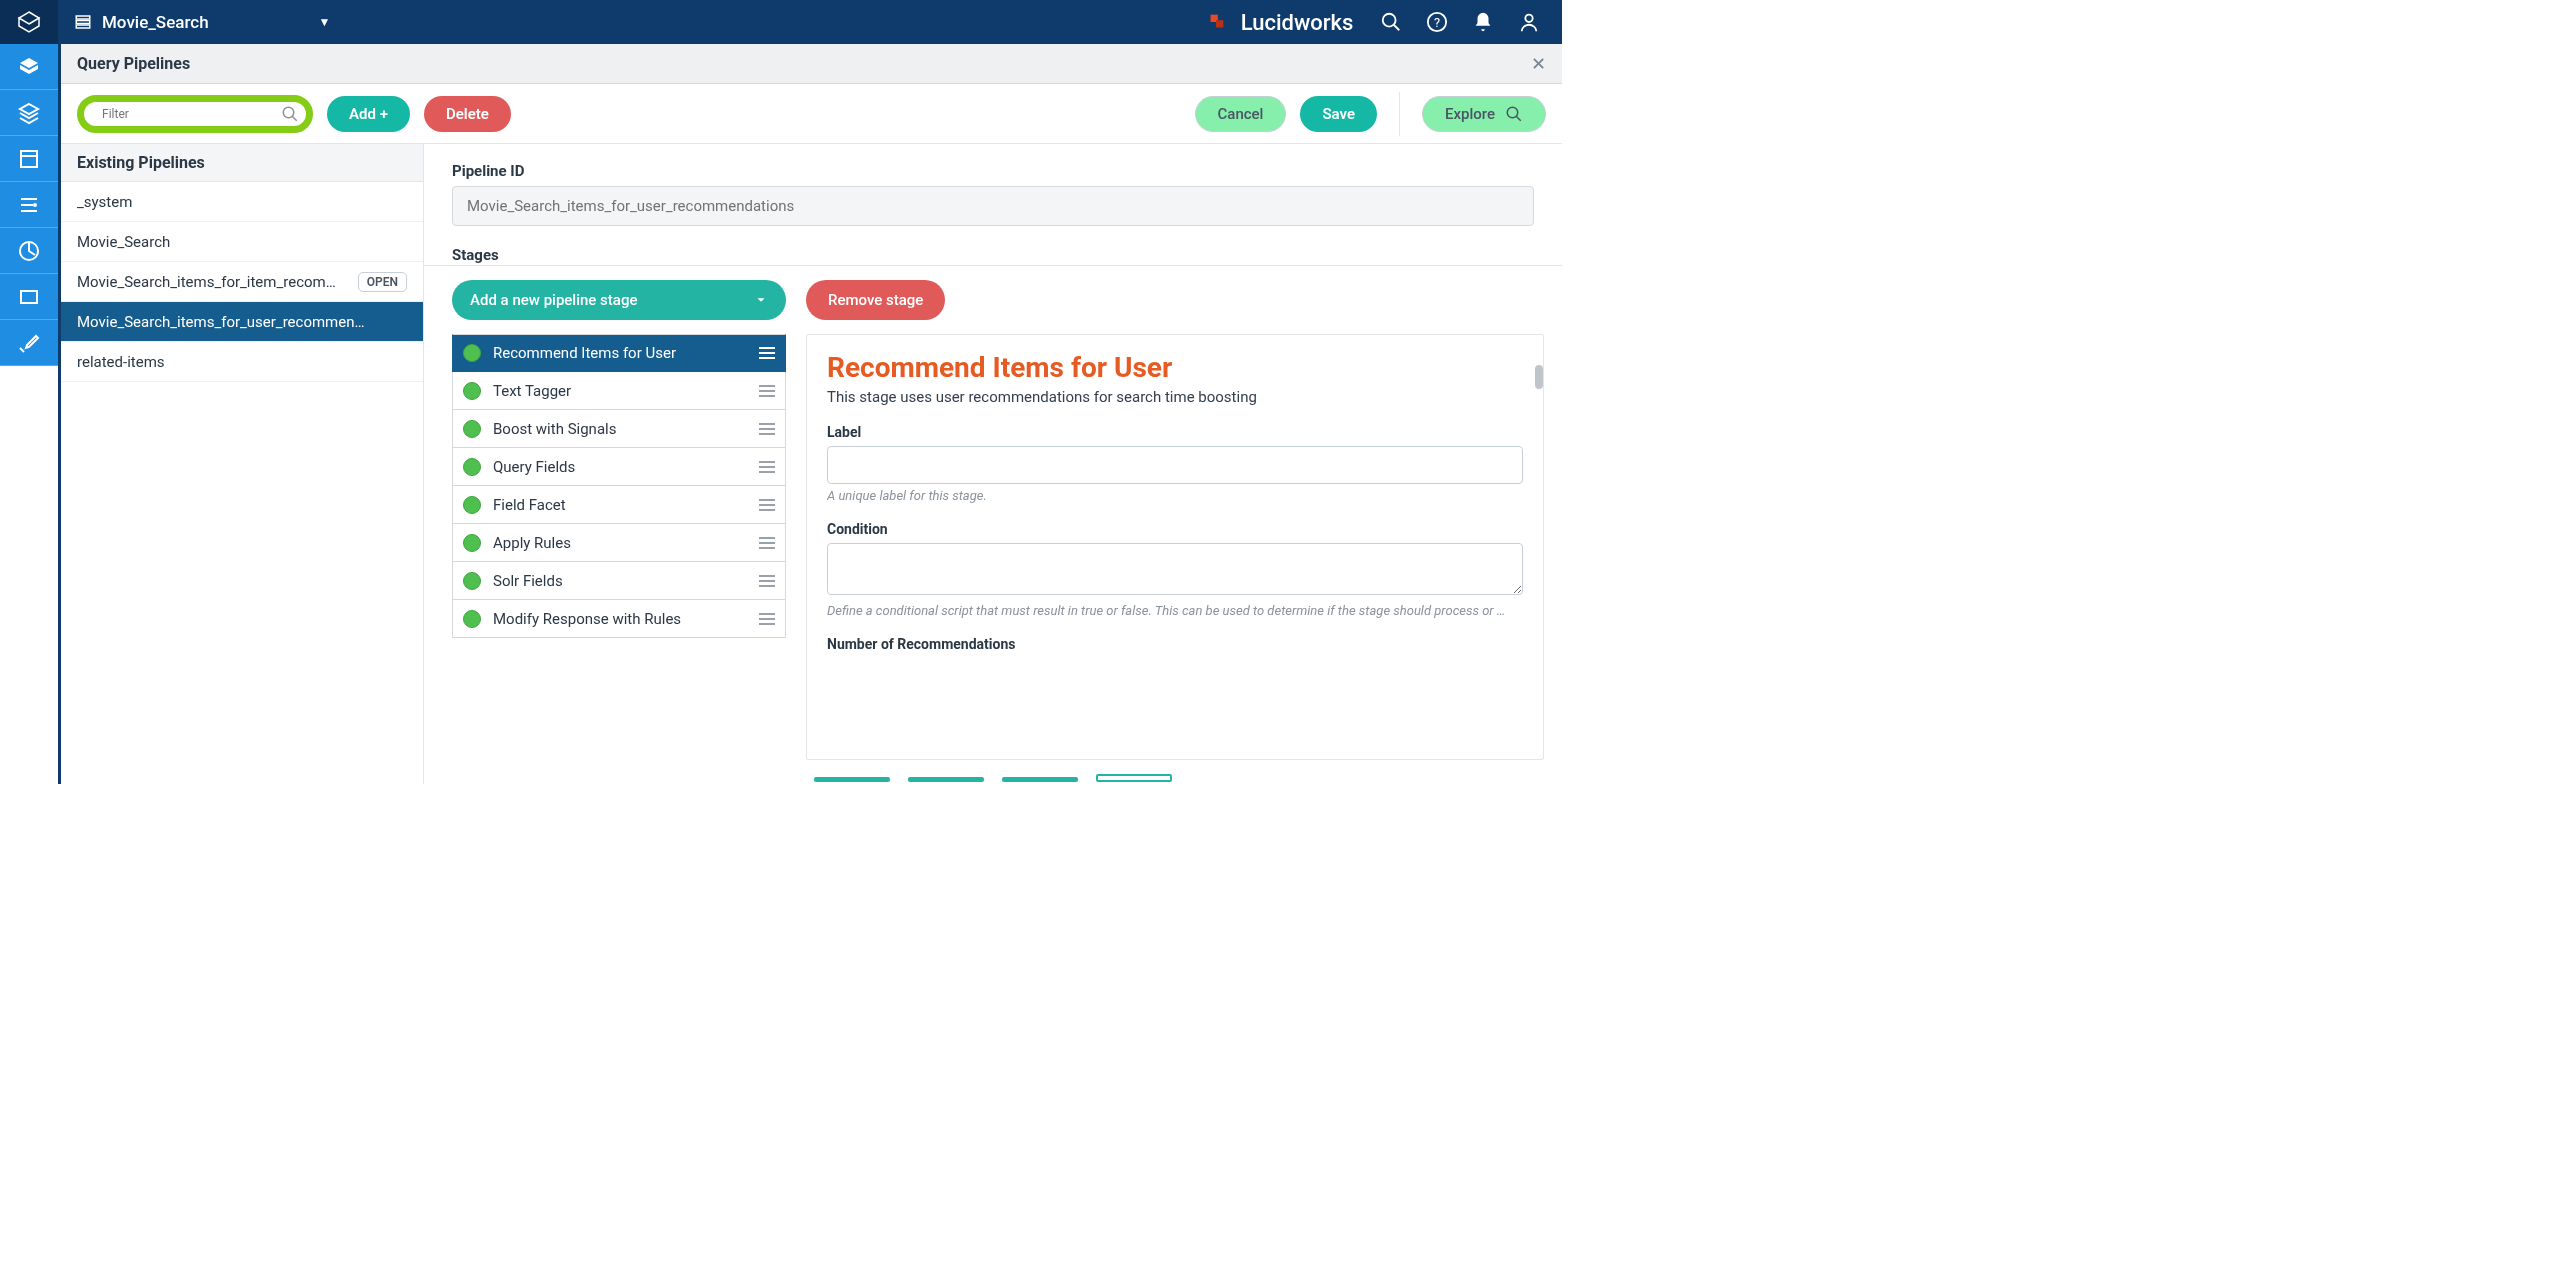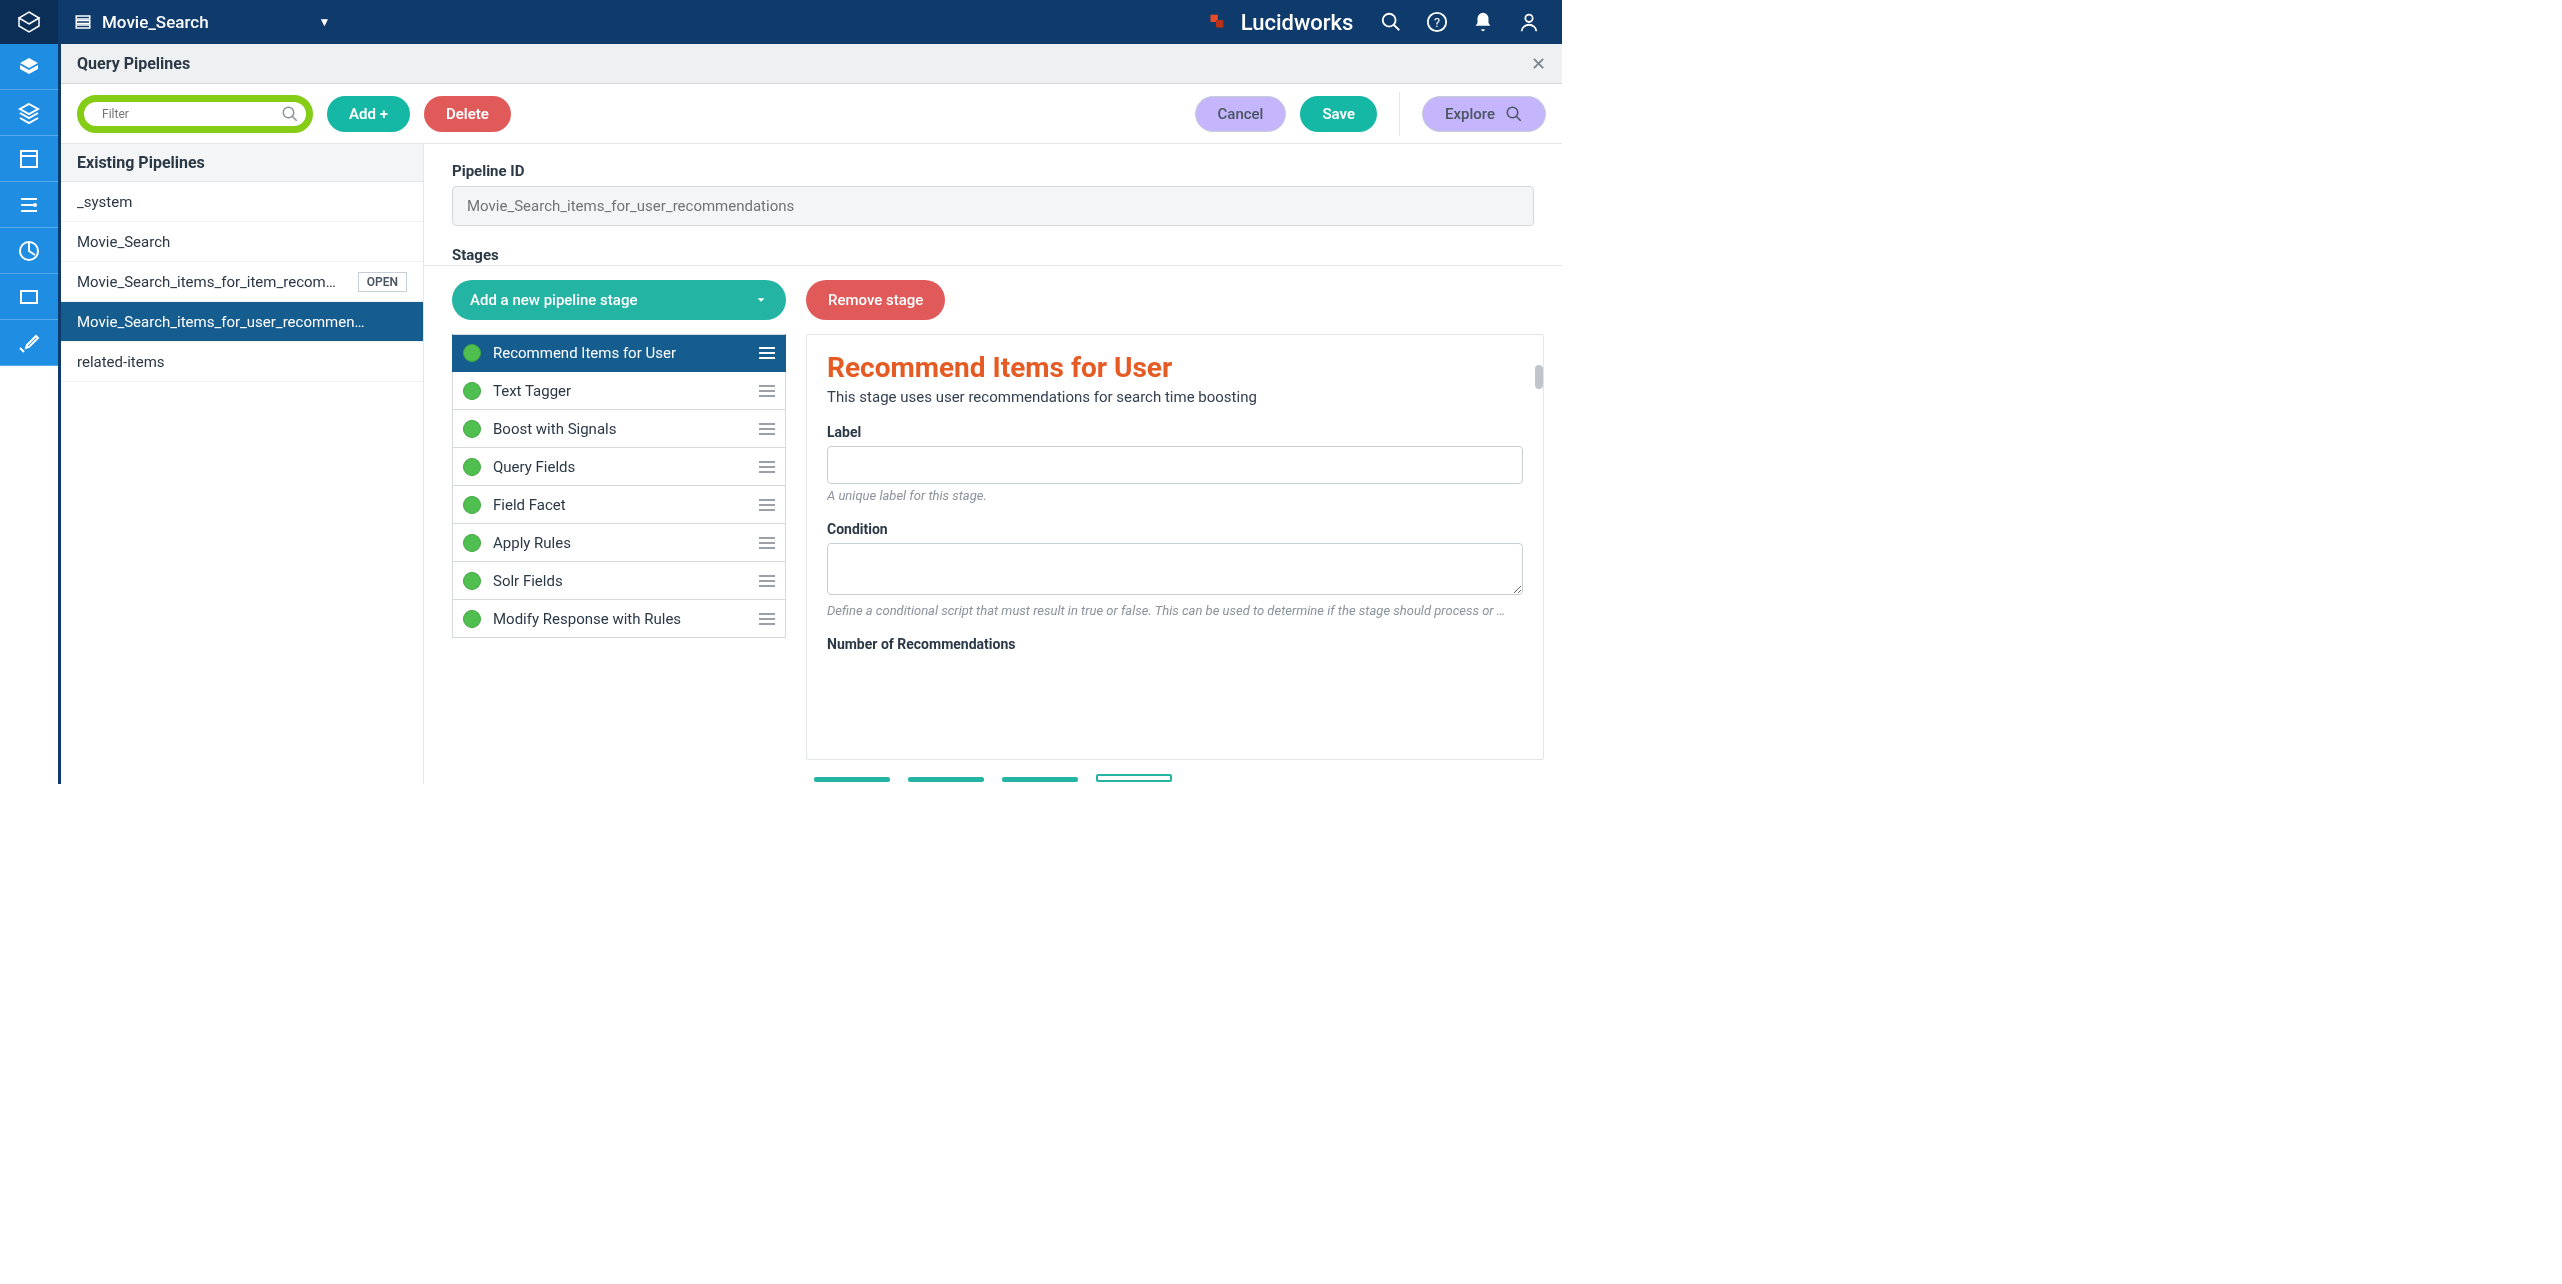--- a/index.html
+++ b/index.html
@@ -144,21 +144,21 @@
   border: none;
   padding: 0 22px;
   font-size: 15px;
   font-weight: 600;
   cursor: pointer;
   color: #fff;
 }
 .btn-teal { background: #15b7a5; }
 .btn-red { background: #e05a5a; }
 .btn-outline {
-  background: #c4b5fd;
+  background: #86efac;
   border: 1px solid #c7ced5;
   color: #4a5562;
   font-weight: 500;
 }
 .toolbar .spacer { flex: 1; }
 .toolbar .divider {
   width: 1px;
   height: 44px;
   background: #e3e6e9;
   margin: 0 8px;
@@ -209,21 +209,21 @@
   overflow: hidden;
   text-overflow: ellipsis;
   flex: 1;
 }
 .pipeline-item.active {
   background: #165d8f;
   color: #fff;
 }
 .open-badge {
   border: 1px solid #c7ced5;
-  border-radius: 0;
+  border-radius: 5px;
   padding: 2px 8px;
   font-size: 12px;
   font-weight: 600;
   color: #4a5562;
   background: #fff;
 }
 
 .editor {
   flex: 1;
   display: flex;

